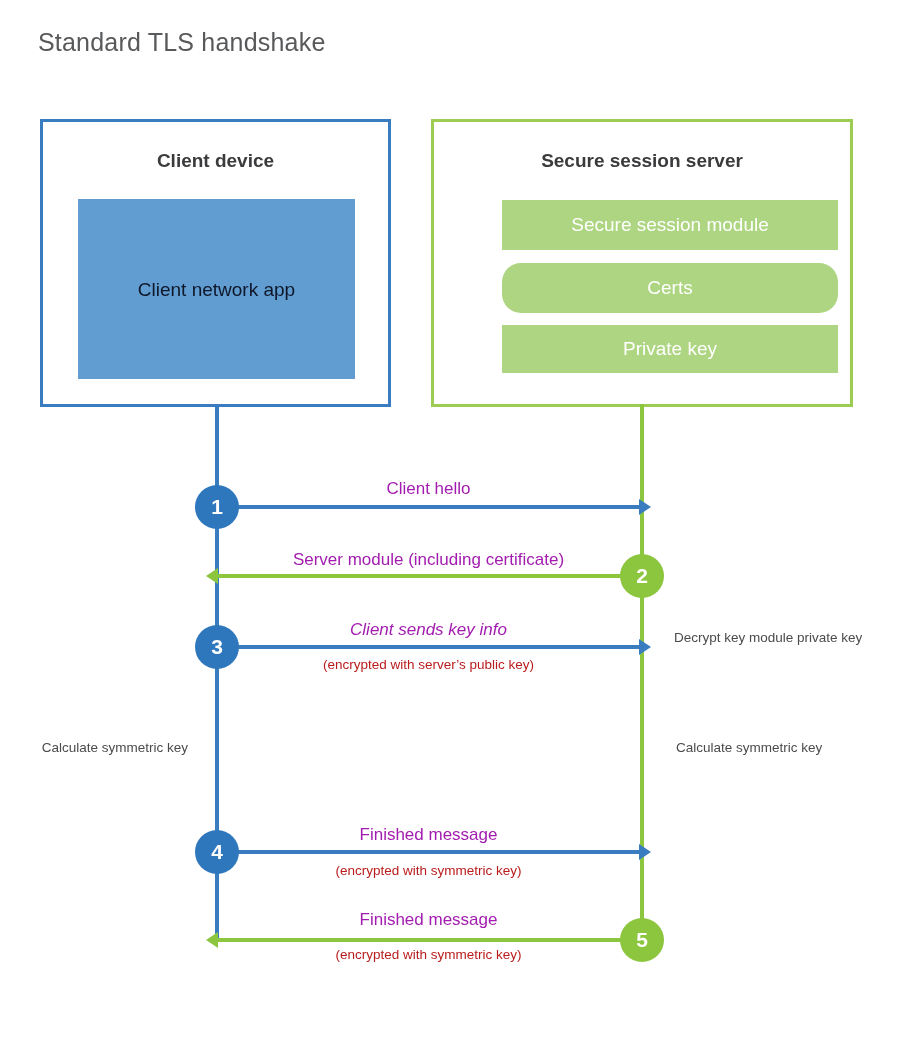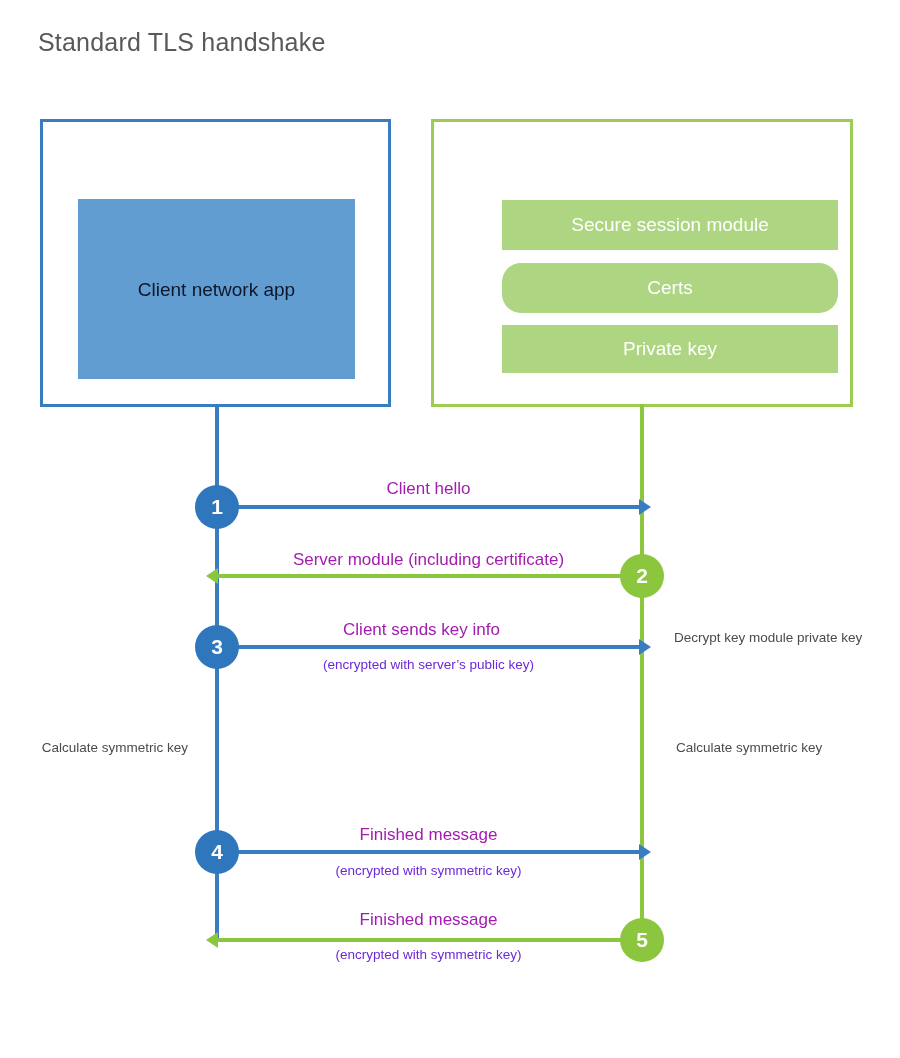--- a/index.html
+++ b/index.html
@@ -163,21 +163,21 @@
   .msg-label {
     position: absolute;
     text-align: center;
     color: #a21caf;
     font-size: 17px;
     white-space: nowrap;
   }
   .msg-sub {
     position: absolute;
     text-align: center;
-    color: #6d28d9;
+    color: #b91c1c;
     font-size: 13.5px;
     white-space: nowrap;
   }
 
   
   .side-note {
     position: absolute;
     color: #4b4b4d;
     font-size: 13.5px;
     line-height: 17px;
@@ -186,24 +186,26 @@
   .side-note.left-al  { text-align: left; }
 </style>
 </head>
 <body>
 
 <div id="diagram-root">
 
   <div class="page-title">Standard TLS handshake</div>
 
   <div class="party-box client">
+    <div class="party-title">Client device</div>
     <div class="client-app">Client network app</div>
   </div>
 
   <div class="party-box server">
+    <div class="party-title">Secure session server</div>
     <div class="server-bar b1">Secure session module</div>
     <div class="server-bar b2">Certs</div>
     <div class="server-bar b3">Private key</div>
   </div>
 
   <div class="lifeline client-line"></div>
   <div class="lifeline server-line"></div>
 
   <div class="arrow blue" style="left:217px; top:505px; width:423px;">
     <span class="head right"></span>
@@ -213,21 +215,21 @@
 
   <div class="arrow green" style="left:217px; top:574px; width:423px;">
     <span class="head left"></span>
   </div>
   <div class="msg-label" style="left:217px; top:550px; width:423px;">Server module (including certificate)</div>
   <div class="step-circle green" style="left:620px; top:554px;">2</div>
 
   <div class="arrow blue" style="left:217px; top:645px; width:423px;">
     <span class="head right"></span>
   </div>
-  <div class="msg-label" style="left:210px; top:620px; width:423px;">Client sends key info</div>
+  <div class="msg-label" style="left:217px; top:620px; width:423px;font-style:italic;">Client sends key info</div>
   <div class="msg-sub" style="left:217px; top:657px; width:423px;">(encrypted with server’s public key)</div>
   <div class="step-circle blue" style="left:195px; top:625px;">3</div>
 
   <div class="side-note left-al" style="left:674px; top:629px; width:190px;">Decrypt key module private key</div>
 
   <div class="side-note right-al" style="left:30px; top:739px; width:158px;">Calculate symmetric key</div>
   <div class="side-note left-al" style="left:676px; top:739px; width:190px;">Calculate symmetric key</div>
 
   <div class="arrow blue" style="left:217px; top:850px; width:423px;">
     <span class="head right"></span>

